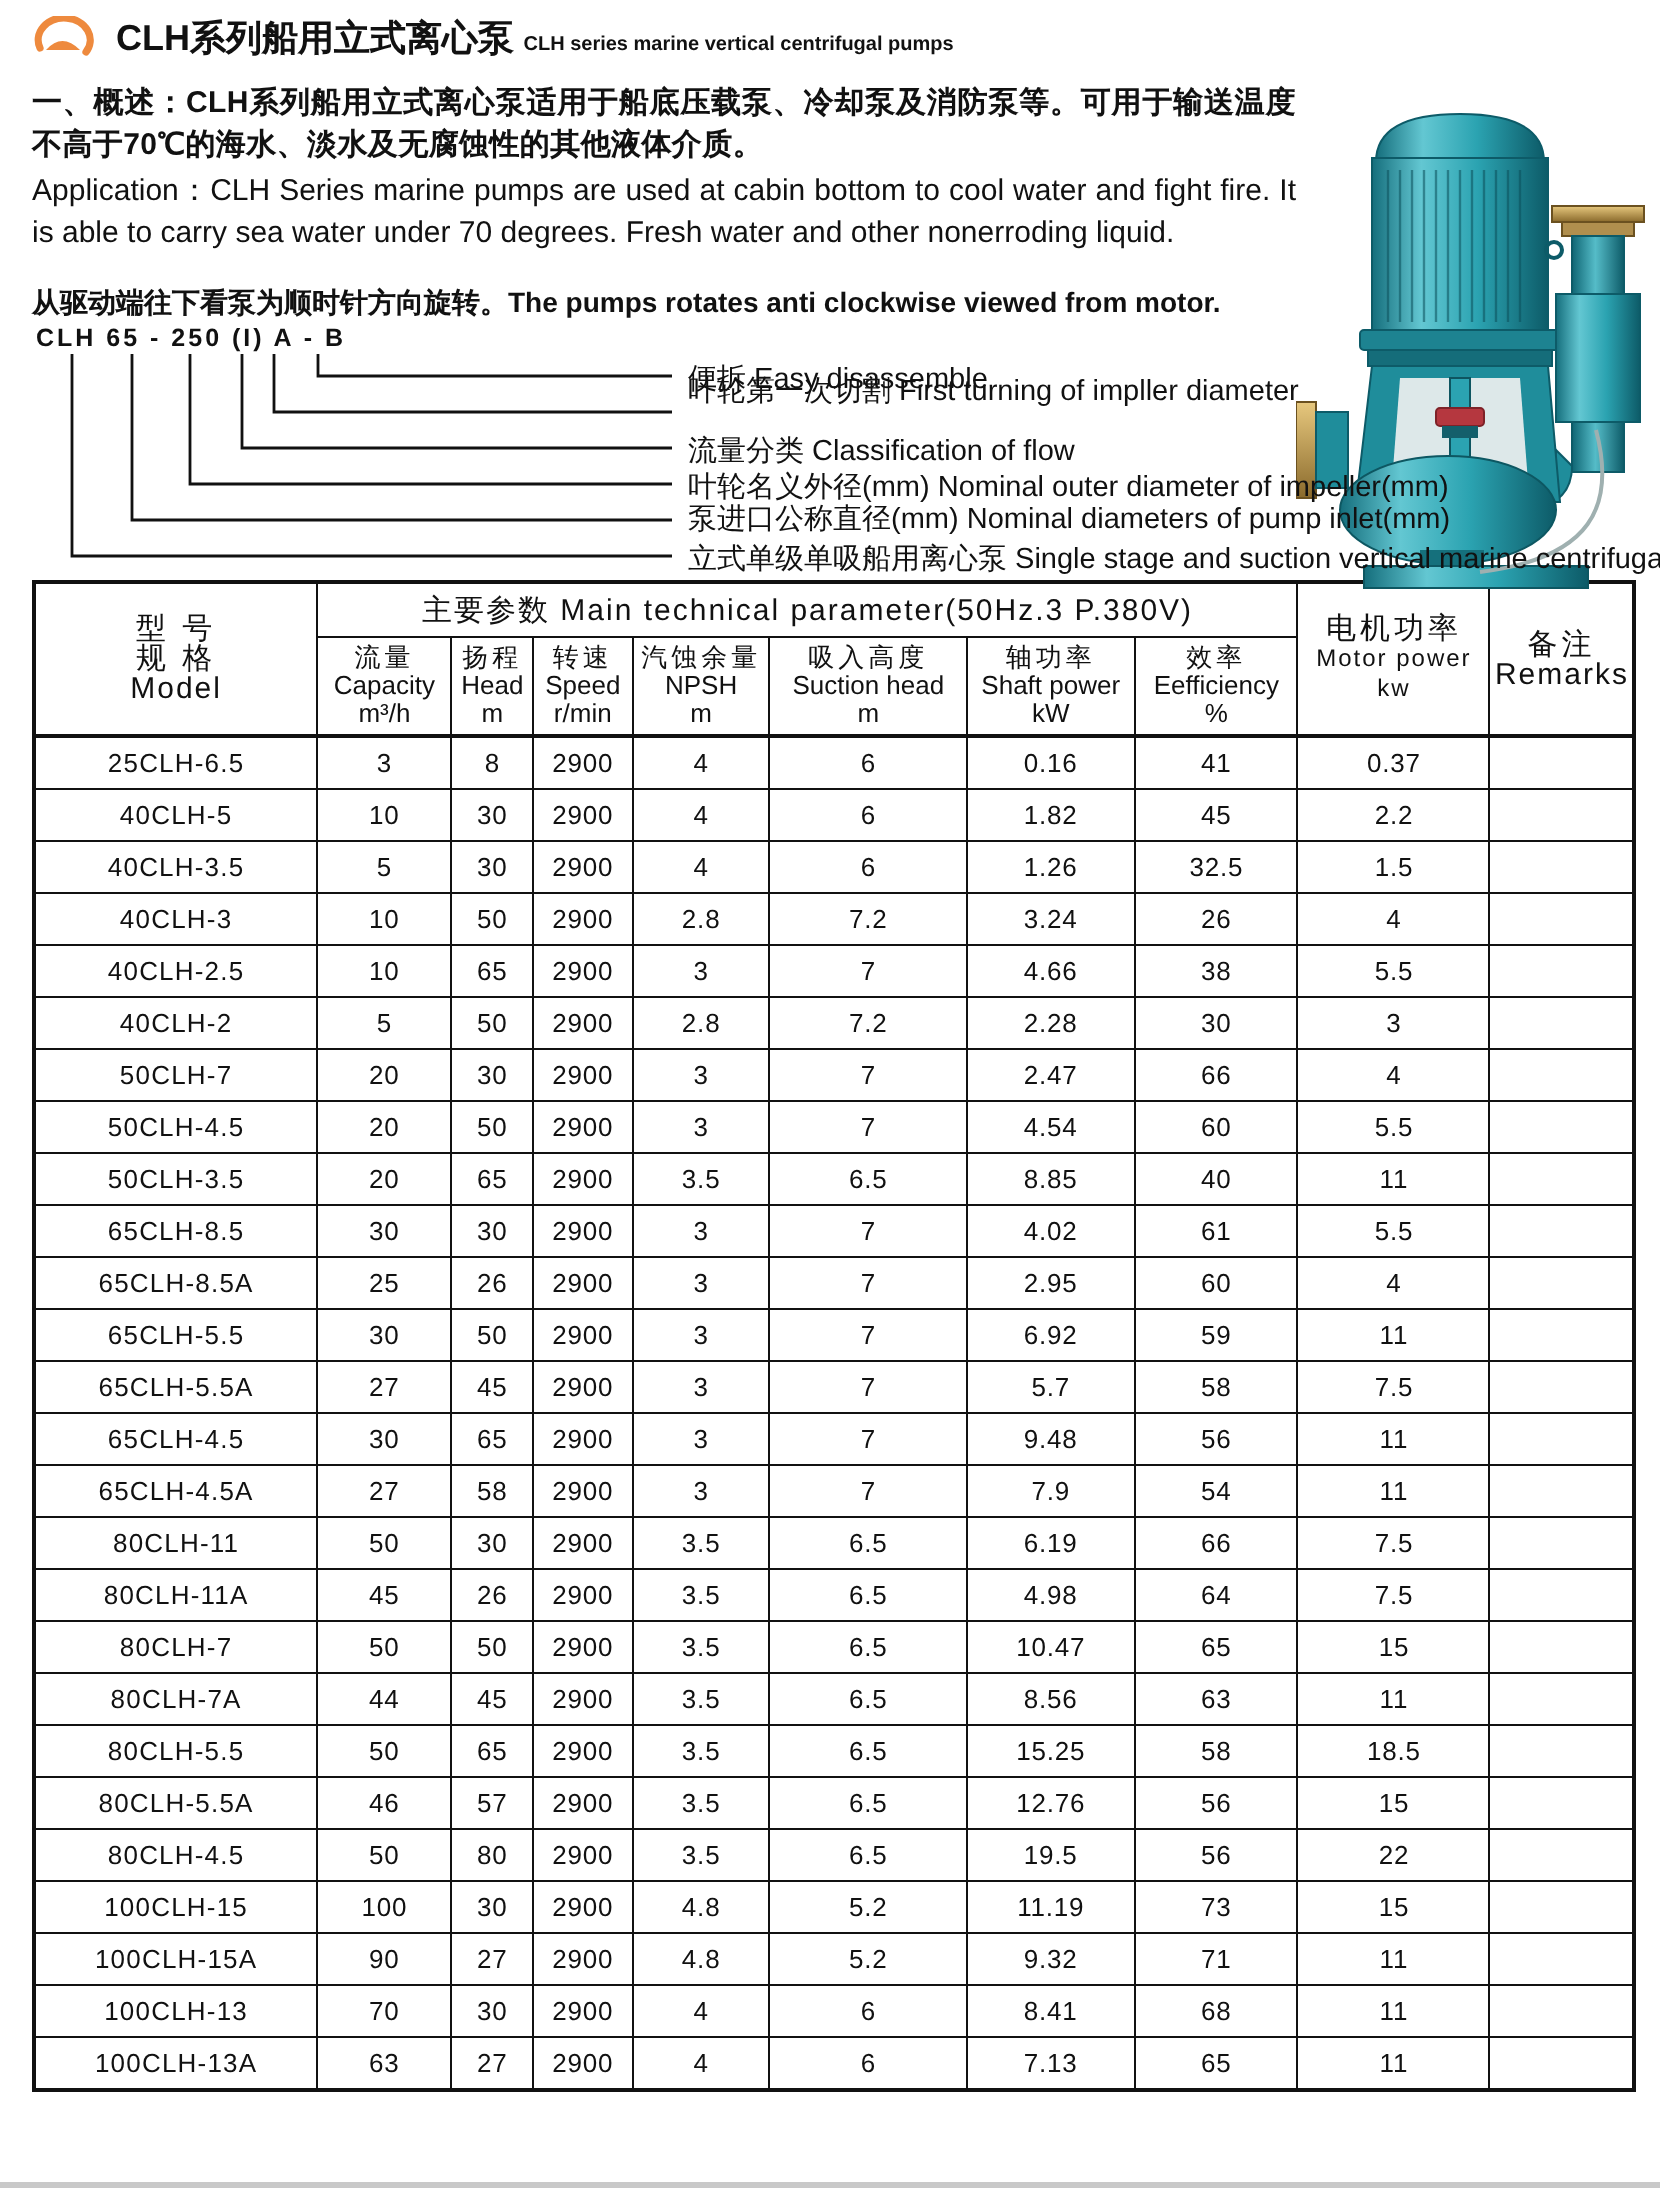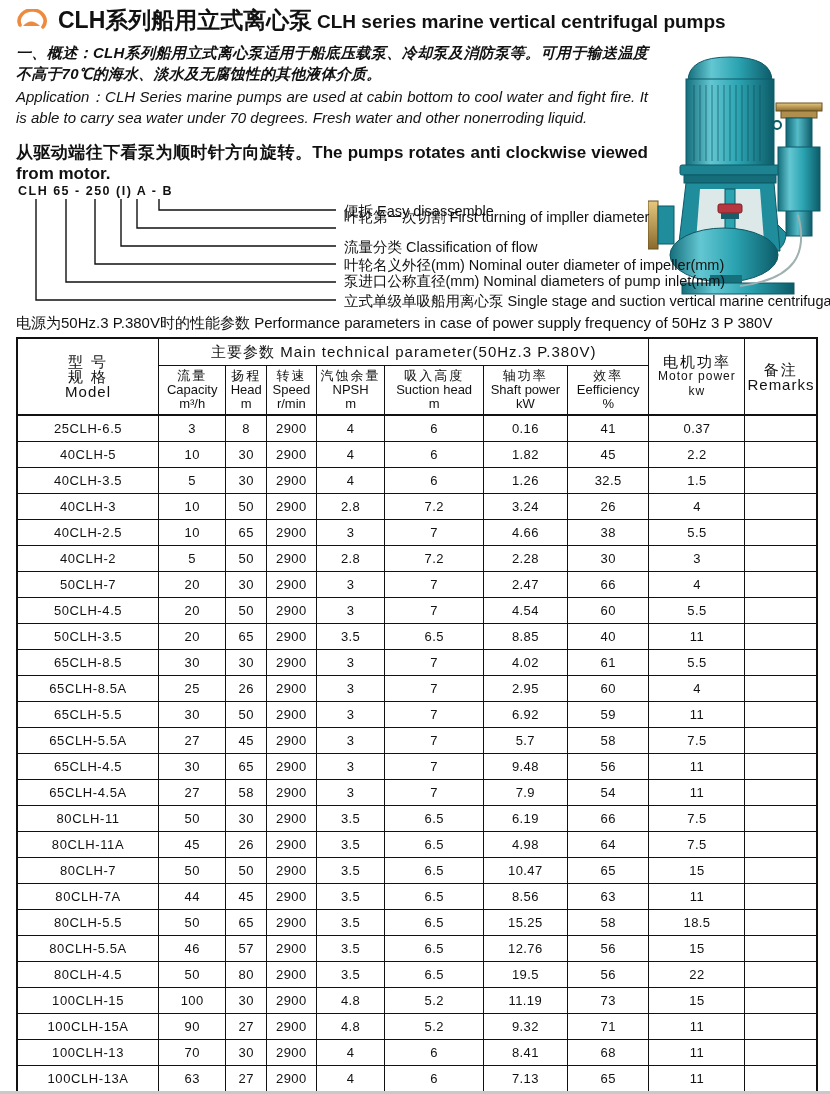--- a/index.html
+++ b/index.html
@@ -4,28 +4,28 @@
 <style>
   html,body{margin:0;padding:0;background:#fff;}
   body{width:830px;height:1094px;overflow:hidden;color:#111;
        font-family:"Liberation Sans",sans-serif;-webkit-font-smoothing:antialiased;}
   .page{position:relative;padding:8px 12px 0 16px;box-sizing:border-box;width:830px;height:1094px;}
 
   
   .hdr{display:flex;align-items:center;gap:8px;margin-bottom:9px;}
   .logo{width:34px;height:24px;flex:0 0 auto;}
   .title{font-weight:bold;font-size:17px;line-height:1.1;}
-  .title .zh{font-size:23px;}
-  .title .en{font-size:19px;}
+  .title .zh{font-size:18px;}
+  .title .en{font-size:10px;}
 
   
-  .overview{margin-right:170px;font-style:italic;}
+  .overview{margin-right:170px;}
   .p{font-size:15px;line-height:21px;margin:0 0 2px 0;text-align:justify;}
   .p.zh{font-weight:bold;letter-spacing:.2px;}
-  .rot{margin:14px 170px 0 0;font-size:17px;}
+  .rot{margin:14px 170px 0 0;font-size:14px;}
   .model-h{margin:4px 0 2px 0;font-size:15.5px;font-weight:bold;}
 
   
   .pump{position:absolute;top:55px;right:2px;width:180px;height:240px;}
 
   
   .diagram{position:relative;height:128px;margin-left:2px;}
   .code{font-size:12.5px;font-weight:bold;letter-spacing:1.5px;}
   .dlines{position:absolute;left:0;top:15px;width:322px;height:110px;}
   .dlines polyline{fill:none;stroke:#111;stroke-width:1.4;}
@@ -139,21 +139,20 @@
       <polyline points="18,0 18,101 318,101"></polyline>
     </svg>
     <div class="dlabel" style="top:18px;">便拆 Easy disassemble</div>
     <div class="dlabel" style="top:24px;">叶轮第一次切割 First turning of impller diameter</div>
     <div class="dlabel" style="top:54px;text-align:right;">流量分类 Classification of flow</div>
     <div class="dlabel" style="top:72px;">叶轮名义外径(mm) Nominal outer diameter of impeller(mm)</div>
     <div class="dlabel" style="top:88px;">泵进口公称直径(mm) Nominal diameters of pump inlet(mm)</div>
     <div class="dlabel" style="top:108px;">立式单级单吸船用离心泵 Single stage and suction vertical marine centrifugal pump</div>
   </div>
 
-  <p class="perf-note">电源为50Hz.3 P.380V时的性能参数 Performance parameters in case of power supply frequency of 50Hz 3 P 380V</p>
 
   <table>
     <colgroup>
       <col style="width:17.7%">
         <col style="width:8.4%">
         <col style="width:5.1%">
         <col style="width:6.2%">
       <col style="width:8.6%">
         <col style="width:12.3%">
         <col style="width:10.5%">

